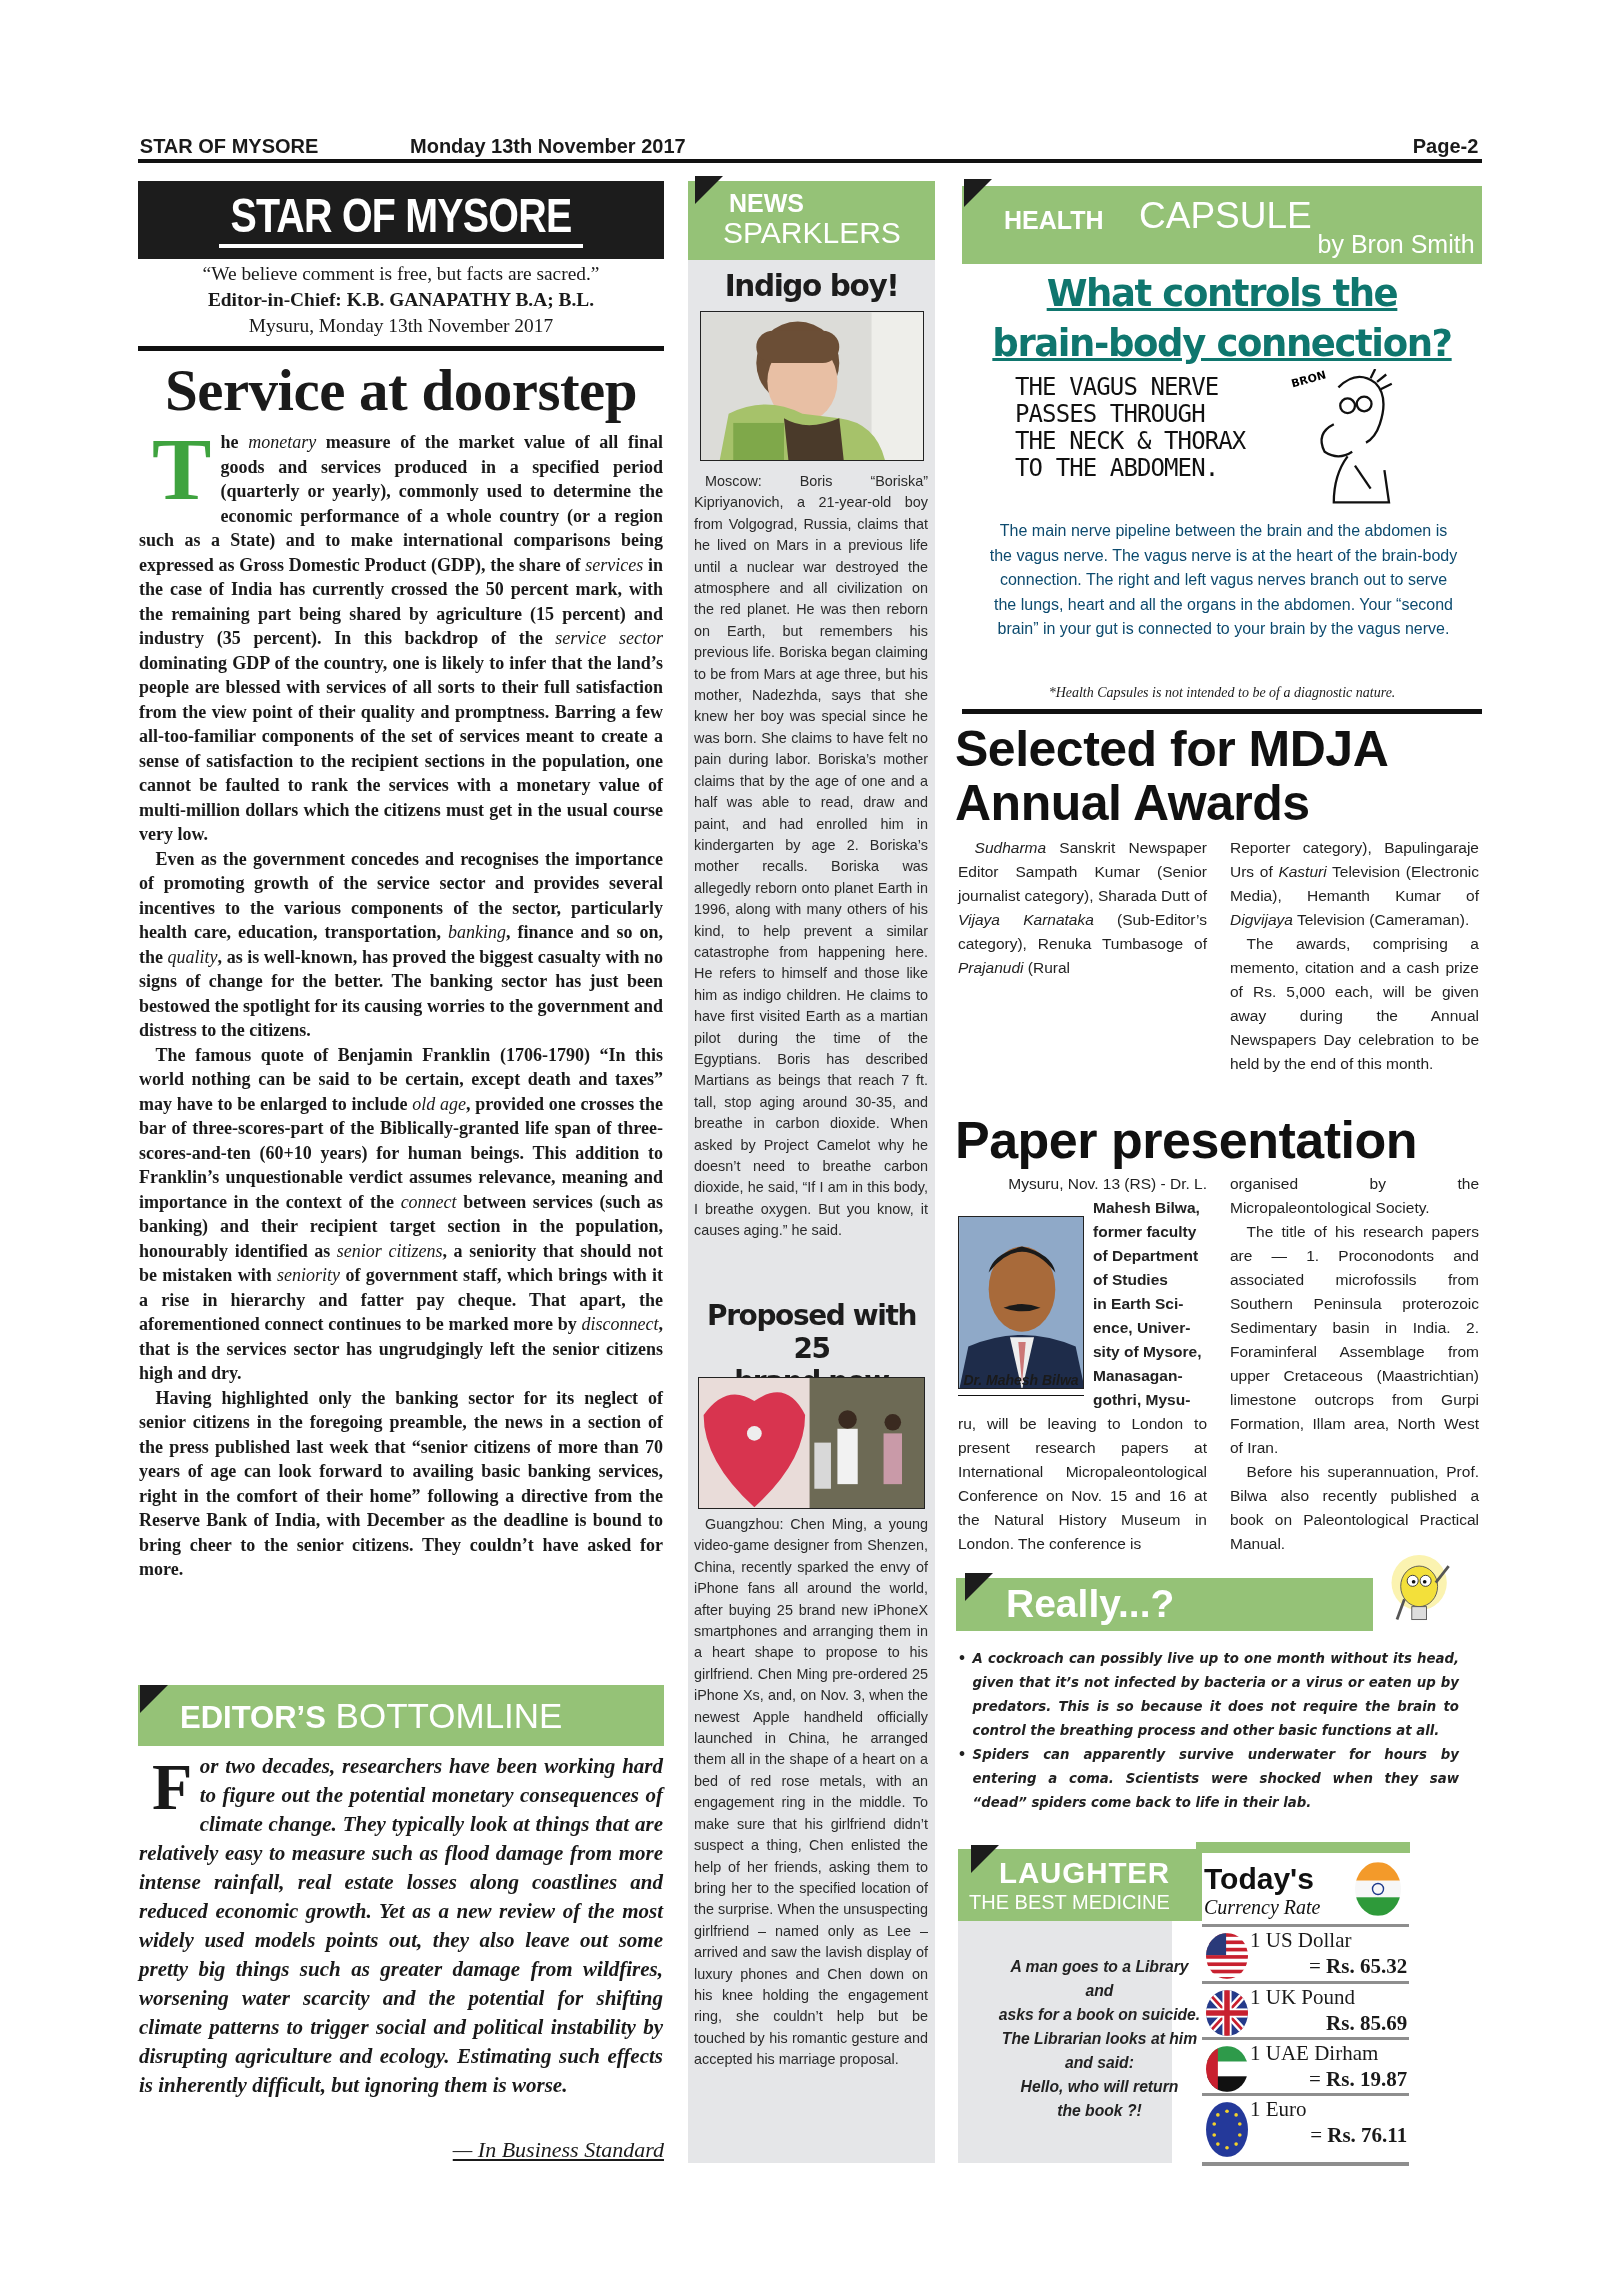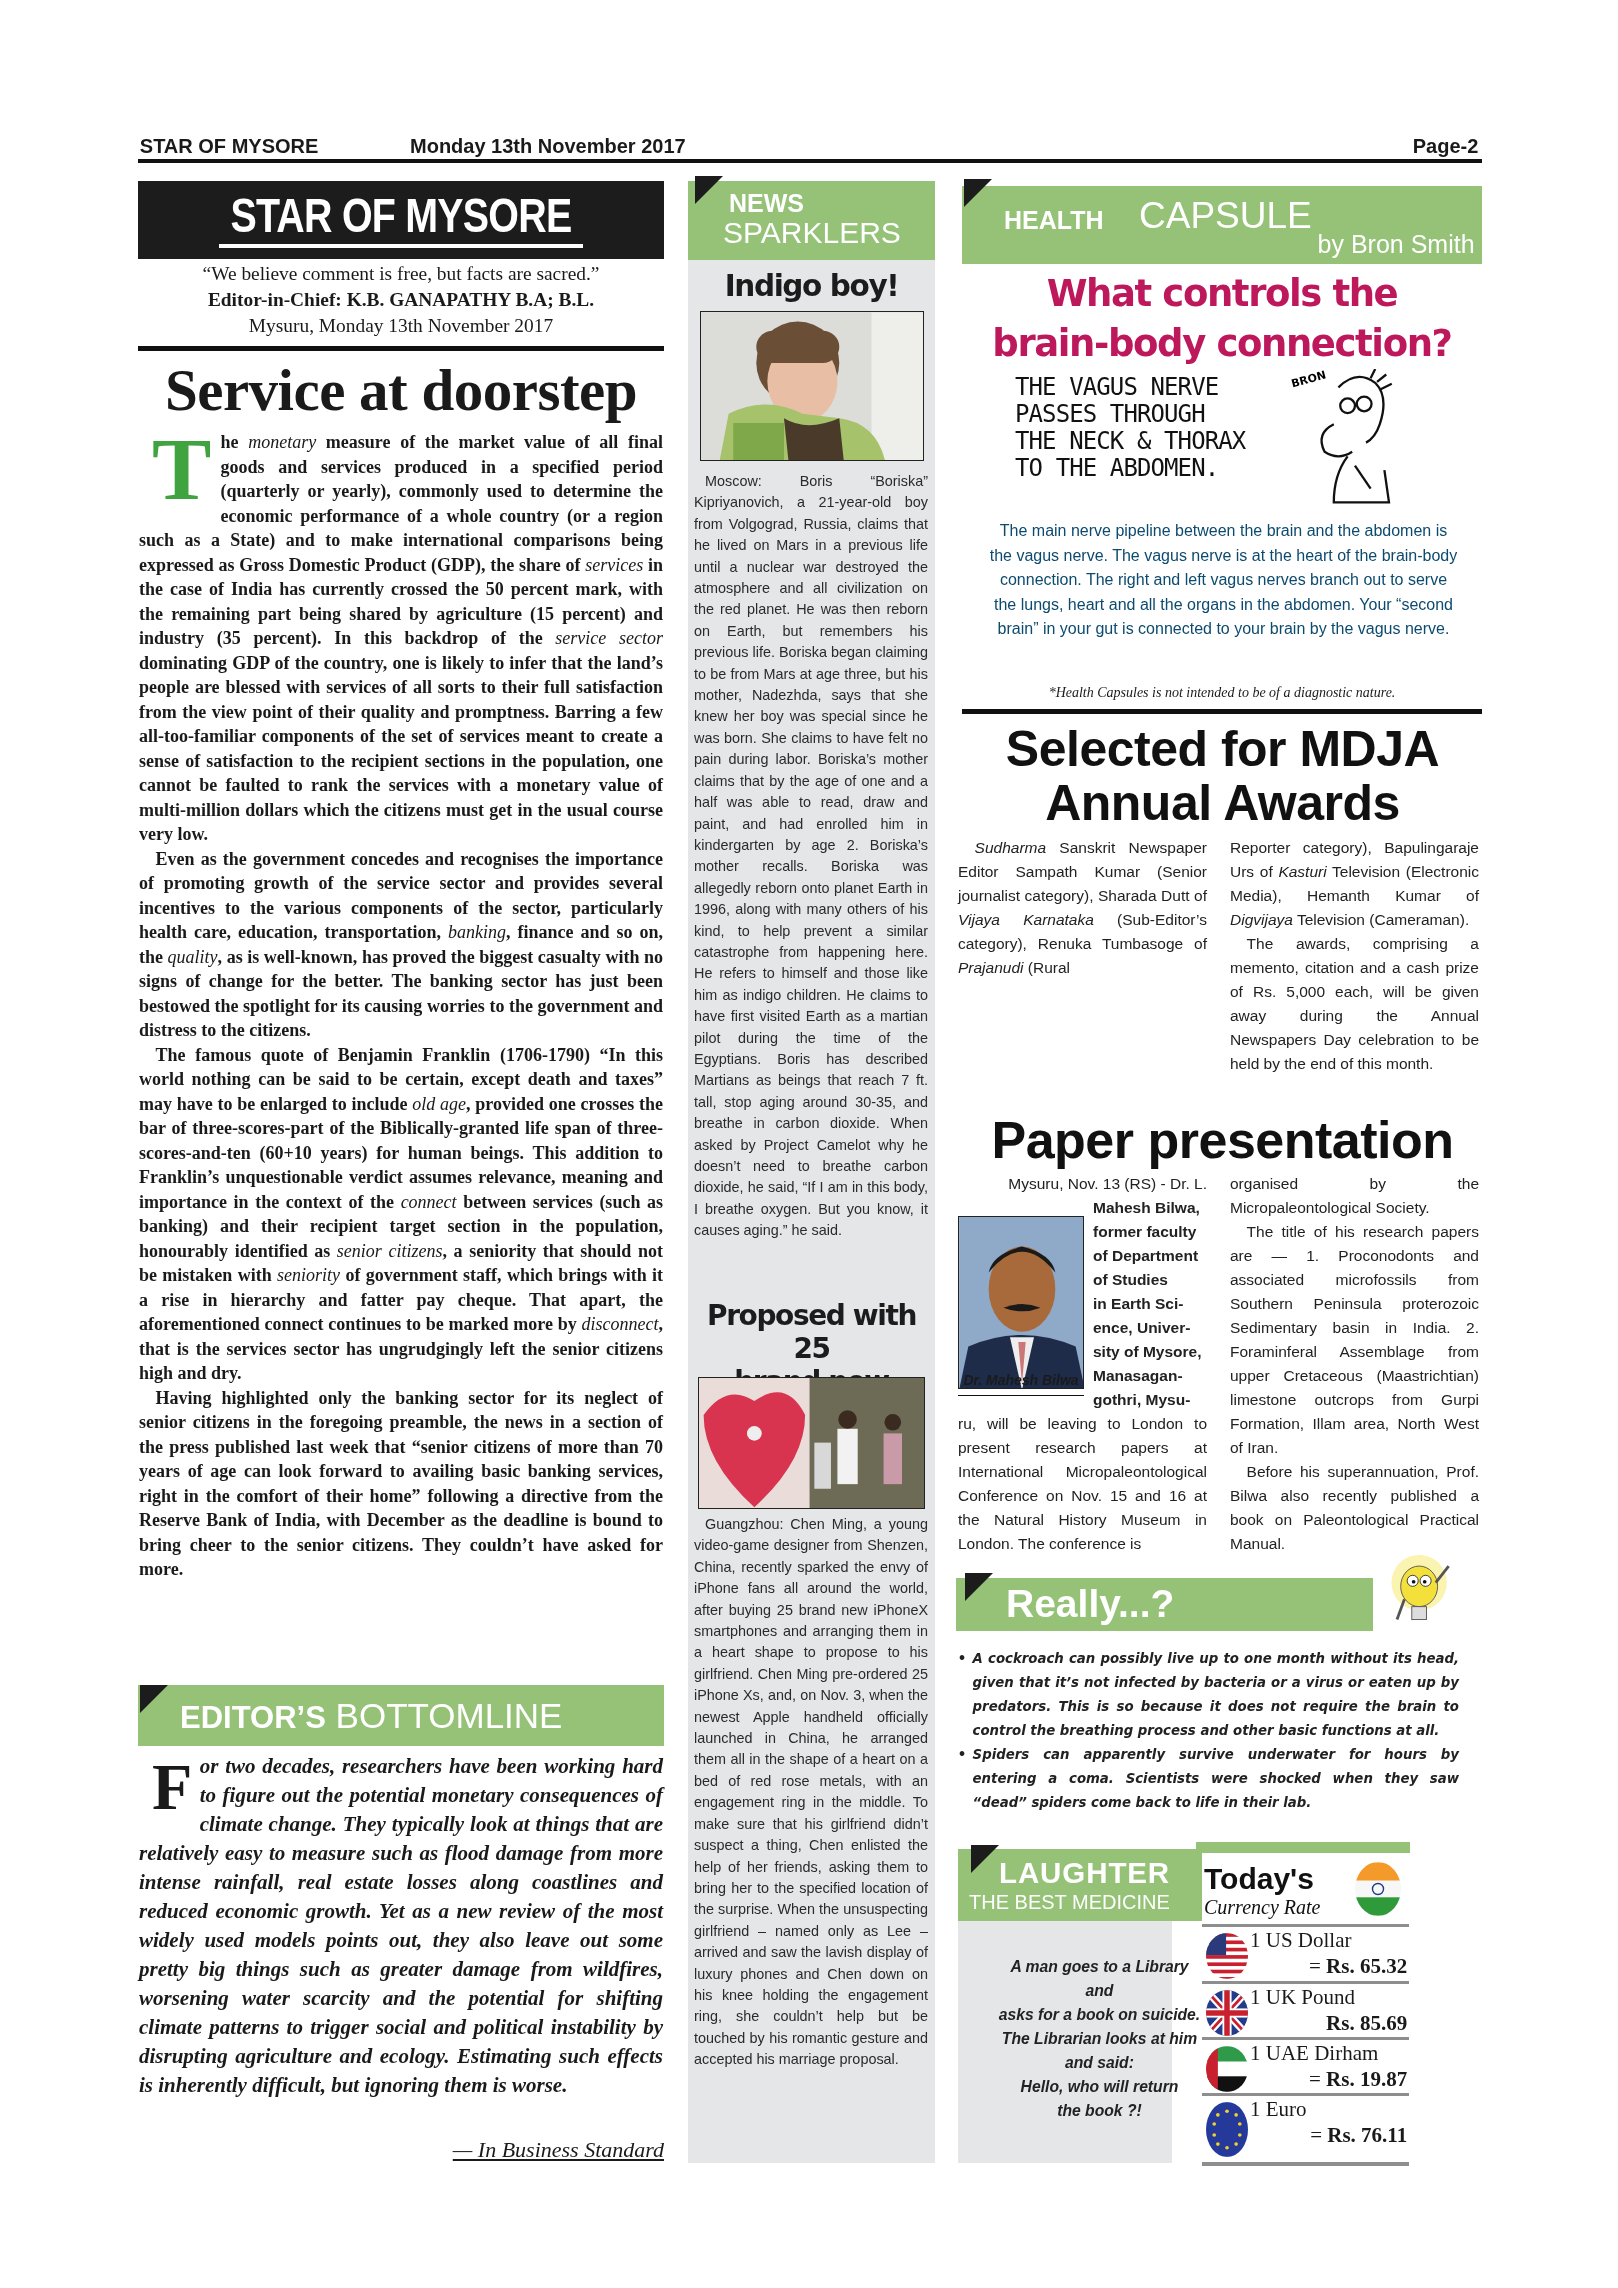--- a/index.html
+++ b/index.html
@@ -47,28 +47,28 @@
   .mid-head { position: absolute; left: 688px; width: 247px; text-align: center; font-family: "DejaVu Sans", sans-serif; font-weight: bold; color: #1c1c1c; letter-spacing: -1.4px; }
   .photo { position: absolute; border: 1.8px solid #222; overflow: hidden; }
   .mid-text { position: absolute; left: 694px; width: 234px; font-family: "Liberation Sans", sans-serif; font-size: 14.4px; line-height: 21.4px; text-align: justify; color: #2a2a2a; }
   .mid-text p { text-indent: 11px; }
 
   
   .hc-bar { left: 962px; top: 186px; width: 520px; height: 78px; }
   .hc-bar .t1 { left: 42px; top: 20px; font-size: 25px; font-weight: bold; }
   .hc-bar .t2 { left: 177px; top: 9.2px; font-size: 37px; }
   .hc-bar .t3 { right: 7.4px; top: 44px; font-size: 25px; text-align: right; }
-  .hc-title { position: absolute; left: 962px; top: 269px; width: 520px; text-align: center; font-family: "DejaVu Sans", sans-serif; font-weight: bold; font-size: 37px; line-height: 50px; letter-spacing: -1.4px; color: #be185d; }
+  .hc-title { position: absolute; left: 962px; top: 269px; width: 520px; text-align: center; font-family: "DejaVu Sans", sans-serif; font-weight: bold; font-size: 37px; line-height: 50px; letter-spacing: -1.4px; color: #0f766e; text-decoration: underline; }
   .cartoon { position: absolute; left: 1015px; top: 374px; width: 388px; height: 138px; }
   .cartoon-text { position: absolute; left: 0; top: 0; font-family: "DejaVu Sans Mono", monospace; font-size: 24px; line-height: 27px; letter-spacing: -0.9px; color: #111; }
   .hc-body { position: absolute; left: 988px; top: 519px; width: 471px; text-align: center; font-family: "Liberation Sans", sans-serif; font-size: 16px; line-height: 24.5px; color: #0c4a6e; }
   .hc-note { position: absolute; left: 962px; top: 685px; width: 520px; text-align: center; font-size: 14px; font-style: italic; }
   .hc-rule { position: absolute; left: 962px; top: 709px; width: 520px; height: 4.6px; background: #111; }
 
-  .big-head { position: absolute; left: 955px; width: 535px; text-align: center; font-family: "Liberation Sans", sans-serif; font-weight: bold; color: #111; letter-spacing: -0.5px; }
+  .big-head { position: absolute; left: 955px; width: 535px; font-family: "Liberation Sans", sans-serif; font-weight: bold; color: #111; letter-spacing: -0.5px; }
   .two-col { position: absolute; font-family: "Liberation Sans", sans-serif; font-size: 15.5px; line-height: 24px; text-align: justify; color: #222; }
   .two-col p { text-indent: 16.6px; }
 
   .pp-photo { position: absolute; left: 958px; top: 1216px; width: 126px; height: 173px; border: 1.8px solid #222; overflow: hidden; }
   .pp-caption { position: absolute; left: 958px; top: 1368px; width: 126px; text-align: center; font-family: "Liberation Sans", sans-serif; font-weight: bold; font-style: italic; font-size: 14px; line-height: 25px; border-bottom: 1.8px solid #111; padding-bottom: 1.8px; }
 
   .really-bar { left: 956px; top: 1578px; width: 417px; height: 53px; }
   .really-bar .bar-text { left: 50px; top: 3.7px; font-size: 39px; font-weight: bold; }
   .bulb { position: absolute; left: 1384px; top: 1555px; width: 74px; height: 83px; }
   .really-list { position: absolute; left: 956px; top: 1647px; width: 503px; font-family: "DejaVu Sans", sans-serif; font-style: italic; font-weight: bold; font-size: 13.3px; line-height: 24px; color: #222; text-align: justify; list-style: none; }

